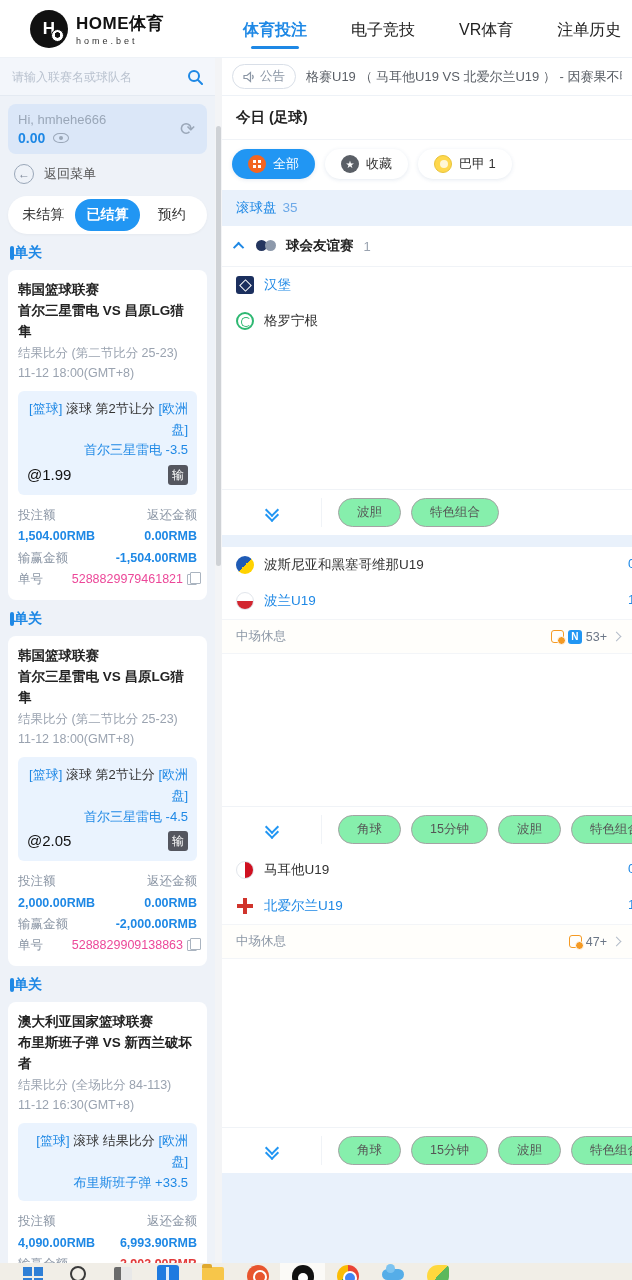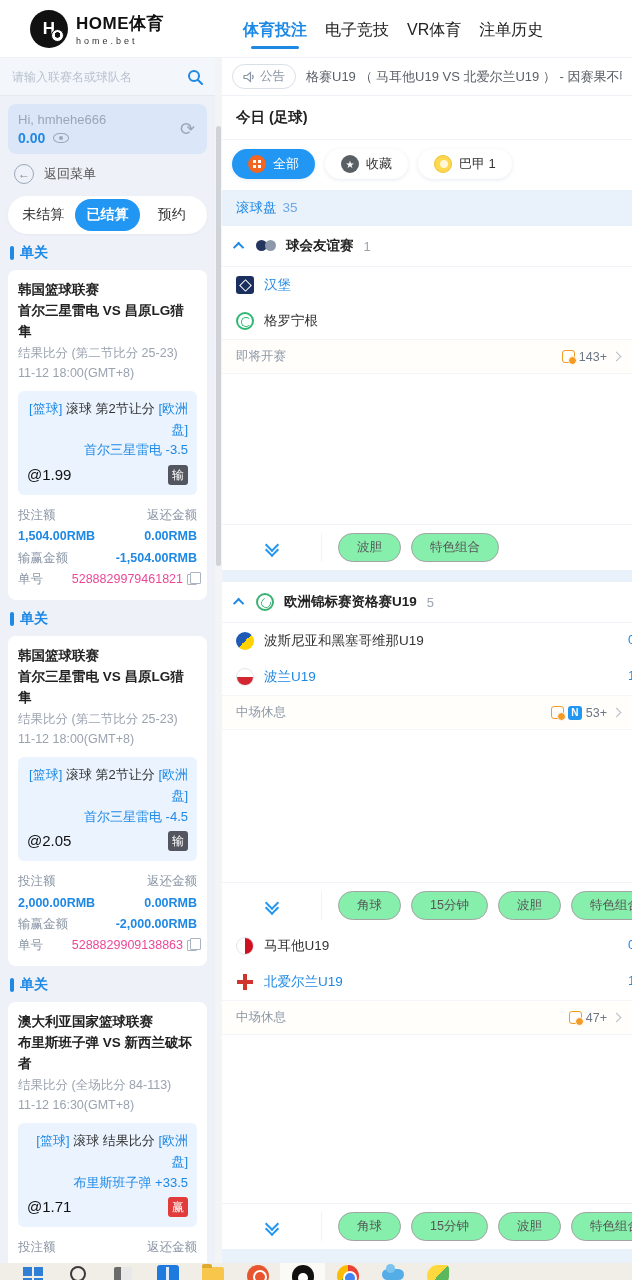--- a/index.html
+++ b/index.html
@@ -7,21 +7,21 @@
   body { font-family:"Liberation Sans","DejaVu Sans",sans-serif; background:#e9f1fb; position:relative; font-size:13px; color:#333; }
 
   
   .topbar { height:58px; background:#fff; display:flex; align-items:center; border-bottom:1px solid #eef2f7; position:relative; z-index:5; }
   .logo { display:flex; align-items:center; gap:8px; padding-left:30px; width:215px; flex:none; }
   .logo-mark { width:38px; height:38px; background:#111; border-radius:50%; color:#fff; display:flex; align-items:center; justify-content:center; font-weight:bold; font-size:17px; position:relative; flex:none; }
   .logo-ball { position:absolute; right:4px; bottom:6px; width:13px; height:13px; border-radius:50%; background:#fff; border:1px solid #111;
     background-image:radial-gradient(circle at 50% 45%, #111 2.5px, transparent 3px); }
   .logo-title { font-size:17px; font-weight:bold; color:#111; letter-spacing:.5px; }
   .logo-sub { font-size:9px; color:#333; letter-spacing:3px; margin-top:1px; }
-  .nav { display:flex; gap:18px; font-size:16px; color:#222; margin-left:28px; white-space:nowrap; }
+  .nav { display:flex; gap:44px; font-size:16px; color:#222; margin-left:28px; white-space:nowrap; }
   .nav-item { cursor:pointer; padding:16px 0 12px; }
   .nav-item.active { color:#1e88e5; font-weight:bold; position:relative; }
   .nav-item.active::after { content:""; position:absolute; left:8px; right:8px; bottom:4px; height:3px; border-radius:2px; background:#1e88e5; }
 
   .body-row { display:flex; height:1222px; }
 
   
   .sidebar { width:215px; flex:none; background:#eef2f8; overflow:hidden; }
   .search-row { height:38px; background:#f3f6fb; display:flex; align-items:center; padding:0 12px; border-bottom:1px solid #e4eaf2; }
   .search-input { flex:1; border:none; outline:none; background:transparent; font-size:12px; color:#333; font-family:inherit; }
@@ -31,21 +31,21 @@
   .greet { color:#9aa7b8; font-size:13px; }
   .balance-row { display:flex; align-items:center; gap:8px; margin-top:3px; }
   .balance { color:#1e88e5; font-weight:bold; font-size:14px; }
   .refresh { position:absolute; right:12px; top:14px; color:#9aa7b8; font-size:18px; cursor:pointer; }
   .back-row { display:flex; align-items:center; gap:10px; padding:10px 6px; color:#555; font-size:13px; cursor:pointer; }
   .back-circle { width:20px; height:20px; border:1px solid #9aa7b8; border-radius:50%; color:#7c8798; display:flex; align-items:center; justify-content:center; font-size:12px; }
   .tabs { background:#fff; border-radius:20px; display:flex; padding:3px; margin:2px 0 10px; box-shadow:0 1px 3px rgba(0,0,0,.04); }
   .tab { flex:1; text-align:center; padding:7px 0; font-size:14px; color:#333; border-radius:17px; cursor:pointer; }
   .tab.active { background:#2196f3; color:#fff; font-weight:bold; }
 
-  .bet-type { display:flex; align-items:center; gap:6px; color:#1e88e5; font-size:14px; font-weight:bold; margin:10px 2px 8px; }
+  .bet-type { display:flex; align-items:center; color:#1e88e5; font-size:14px; font-weight:bold; margin:10px 2px 8px; }
   .bet-type-bar { width:4px; height:14px; background:#1e88e5; border-radius:2px; }
   .bet-card { background:#fff; border-radius:8px; padding:10px; }
   .bc-league { font-weight:bold; font-size:13.5px; color:#222; line-height:1.55; }
   .bc-teams { font-weight:bold; font-size:13.5px; color:#222; line-height:1.55; }
   .bc-result { color:#9aa3b0; font-size:12.5px; line-height:1.6; }
   .bc-time { color:#9aa3b0; font-size:12.5px; line-height:1.6; }
   .bc-box { background:#eaf3fe; border-radius:6px; padding:8px 9px; margin-top:8px; font-size:13px; line-height:1.6;text-align:right; }
   .bc-market .blue { color:#1e88e5; }
   .bc-market .dark { color:#333; }
   .bc-sel { color:#1e88e5; }
@@ -297,24 +297,20 @@
           <span>单关</span>
         </div>
       <div class="bet-card">
         <div class="bc-league">澳大利亚国家篮球联赛</div>
         <div class="bc-teams">布里斯班子弹 VS 新西兰破坏者</div>
         <div class="bc-result">结果比分 (全场比分 84-113)</div>
         <div class="bc-time">11-12 16:30(GMT+8)</div>
         <div class="bc-box">
           <div class="bc-market"><span class="blue">[篮球]</span> <span class="dark">滚球 结果比分</span> <span class="blue">[欧洲盘]</span></div>
           <div class="bc-sel">布里斯班子弹 +33.5</div>
-          <div class="bc-odds-row">
-            <span class="bc-odds">@1.71</span>
-            <span class="badge win">赢</span>
-          </div>
         </div>
         <div class="amounts">
           <div class="am-row">
               <span class="am-label">投注额</span>
               <span class="am-label">返还金额</span>
             </div>
           <div class="am-row">
               <span class="am-blue">4,090.00RMB</span>
               <span class="am-blue">6,993.90RMB</span>
             </div>
@@ -375,45 +371,33 @@
           <span class="g-count">1</span>
         </div>
         <div class="team-row">
           <span class="t-ic t-hamburg"></span>
           <span class="team-name blue">汉堡</span>
         </div>
         <div class="team-row">
           <span class="t-ic t-groningen"></span>
           <span class="team-name">格罗宁根</span>
         </div>
-        <div class="status-row">
-          <span class="status-txt">即将开赛</span>
-          <span class="coin-ic"></span>
-          <span class="m-count">143+</span>
-          <span class="caret-right"></span>
-        </div>
         <div class="spacer-a"></div>
         <div class="foot-row">
           <div class="dd-wrap">
               <span class="dd"></span>
             </div>
           <div class="mchips">
             <span class="mchip">波胆</span>
             <span class="mchip">特色组合</span>
           </div>
         </div>
       </section>
 
       <section class="group">
-        <div class="g-head">
-          <span class="caret-up"></span>
-          <span class="ic-uefa"></span>
-          <span class="g-name">欧洲锦标赛资格赛U19</span>
-          <span class="g-count">5</span>
-        </div>
 
         <div class="team-row">
           <span class="t-ic t-bosnia"></span>
           <span class="team-name">波斯尼亚和黑塞哥维那U19</span>
           <span class="odd-frag">0</span>
         </div>
         <div class="team-row">
           <span class="t-ic t-poland"></span>
           <span class="team-name blue">波兰U19</span>
           <span class="odd-frag">1</span>

